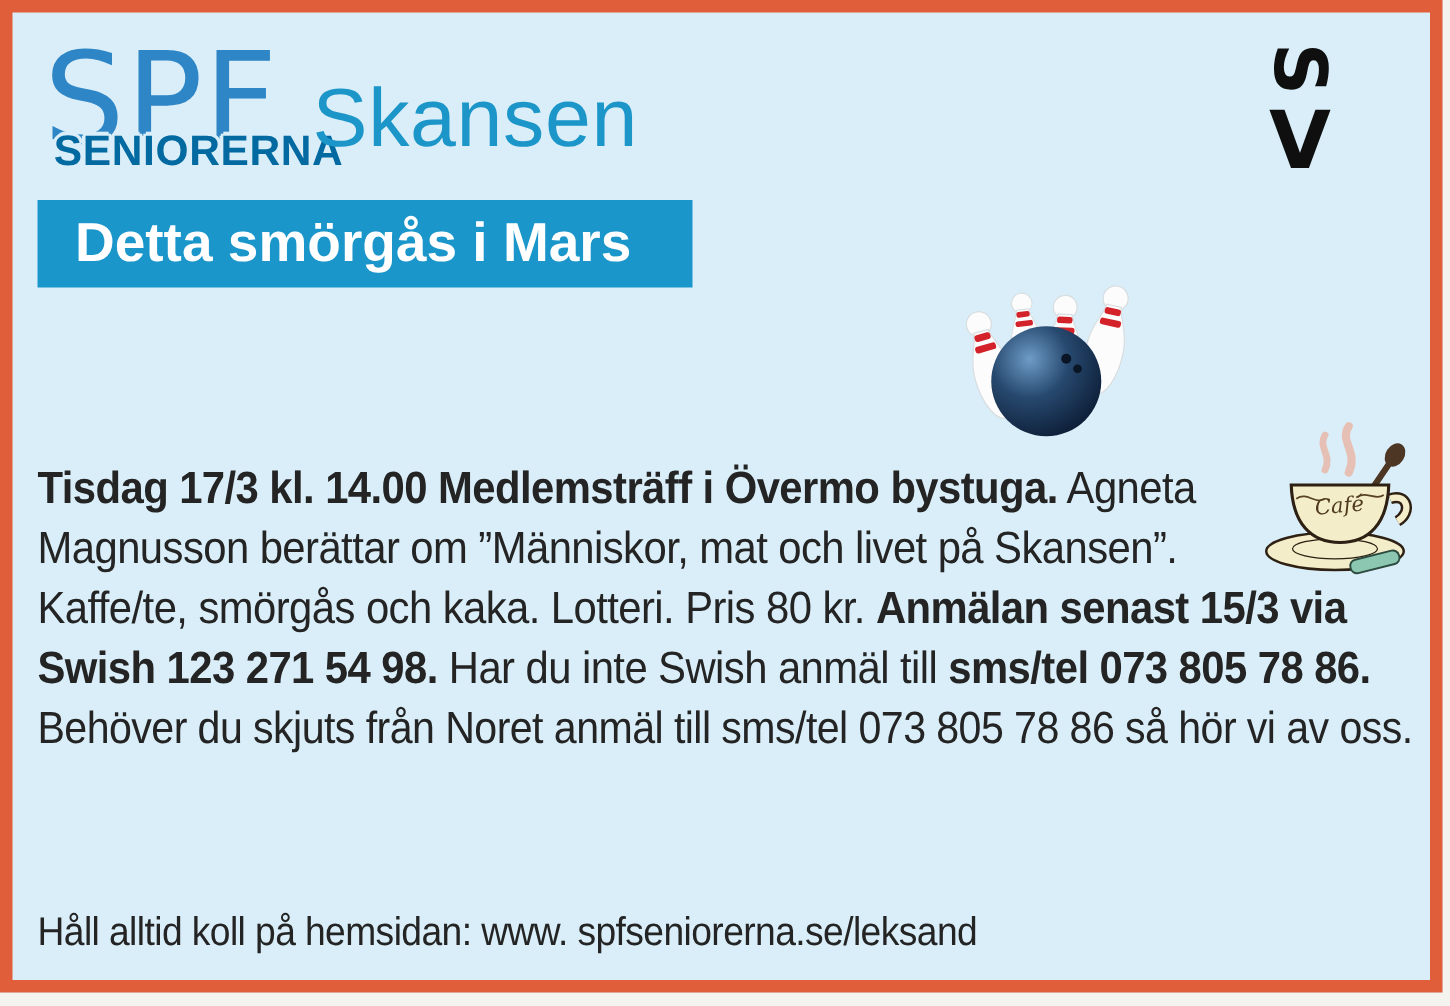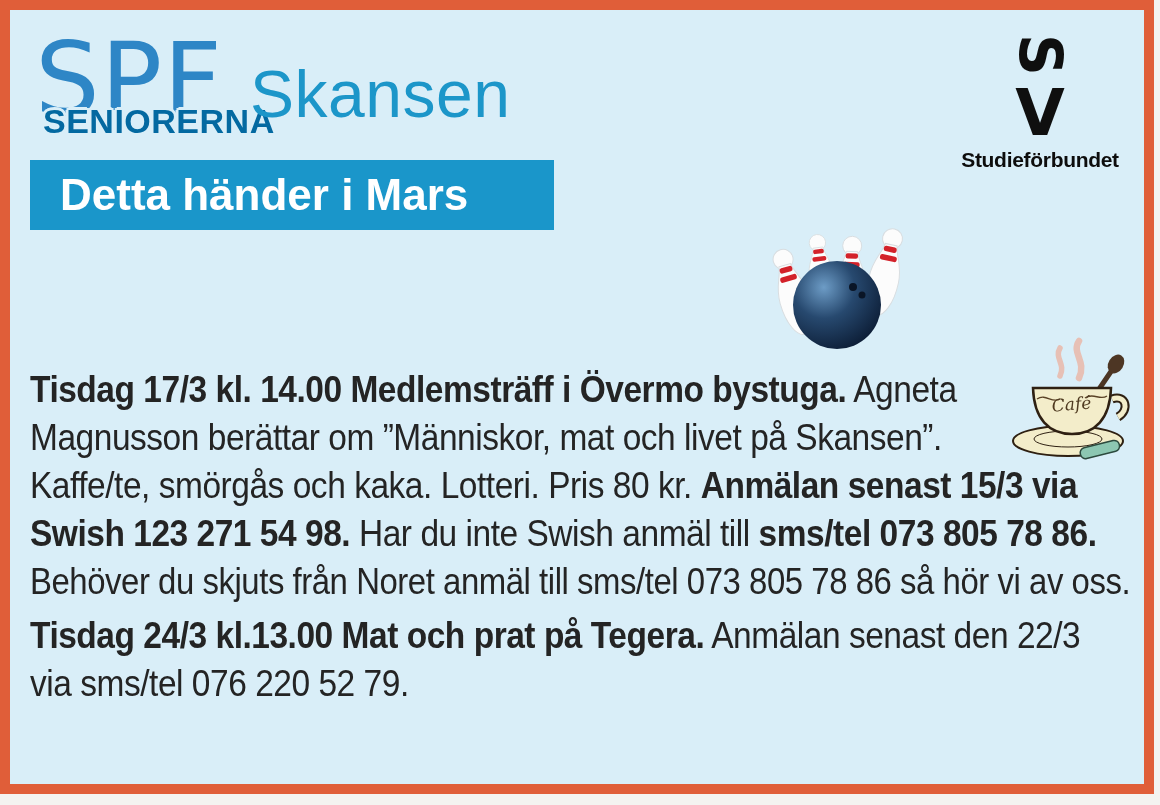--- a/index.html
+++ b/index.html
@@ -51,24 +51,23 @@
       <div class="spf-word">SPF</div>
       <div class="spf-sen">SENIORERNA</div>
     </div>
     <div class="abs chapter">Skansen</div>
 
     <div class="abs partner">
       <svg width="72" height="118" viewBox="0 0 72 118">
         <text x="36" y="29" transform="rotate(90 36 29)" text-anchor="middle" dominant-baseline="central" font-family="DejaVu Sans, sans-serif" font-size="58" font-weight="bold" fill="#0f0f0f">S</text>
         <text x="36" y="87" text-anchor="middle" dominant-baseline="central" font-family="DejaVu Sans, sans-serif" font-size="64" font-weight="bold" fill="#0f0f0f">V</text>
       </svg>
-      <div class="partner-name">Studieförbundet</div>
     </div>
 
-    <div class="abs banner">Detta händer i Mars</div>
+    <div class="abs banner">Detta smörgås i Mars</div>
 
     <div class="abs bowling">
       <svg width="158" height="150" viewBox="0 0 158 150">
         <defs>
           <radialGradient id="ballg" cx="35%" cy="30%" r="78%">
             <stop offset="0%" stop-color="#6d9cc6"></stop>
             <stop offset="45%" stop-color="#27496f"></stop>
             <stop offset="100%" stop-color="#0b1b33"></stop>
           </radialGradient>
           <g id="pin">
@@ -107,20 +106,19 @@
       </svg>
     </div>
 
     <div class="abs event e2">
         <div class="line" style="transform: scaleX(0.93);"><span class="b">Tisdag 17/3 kl. 14.00 Medlemsträff i Övermo bystuga.</span><span> Agneta</span></div>
         <div class="line" style="transform: scaleX(0.93);"><span>Magnusson berättar om ”Människor, mat och livet på Skansen”.</span></div>
         <div class="line" style="transform: scaleX(0.93);"><span>Kaffe/te, smörgås och kaka. Lotteri. Pris 80 kr. </span><span class="b">Anmälan senast 15/3 via</span></div>
         <div class="line" style="transform: scaleX(0.93);"><span class="b">Swish 123 271 54 98.</span><span> Har du inte Swish anmäl till </span><span class="b">sms/tel 073 805 78 86.</span></div>
         <div class="line" style="transform: scaleX(0.9144);"><span>Behöver du skjuts från Noret anmäl till sms/tel 073 805 78 86 så hör vi av oss.</span></div>
       </div>
-    <div class="abs event e3">
-        <div class="line" style="transform: scaleX(0.93);"><span class="b">Tisdag 24/3 kl.13.00 Mat och prat på Tegera.</span><span> Anmälan senast den 22/3</span></div>
-        <div class="line" style="transform: scaleX(0.93);"><span>via sms/tel 076 220 52 79.</span></div>
-      </div>
 
+    <div class="abs footer">
+      <div class="line" style="transform: scaleX(0.93);">Håll alltid koll på hemsidan: www. spfseniorerna.se/leksand</div>
+    </div>
 
   </div>
 </div>
 
 </body></html>

